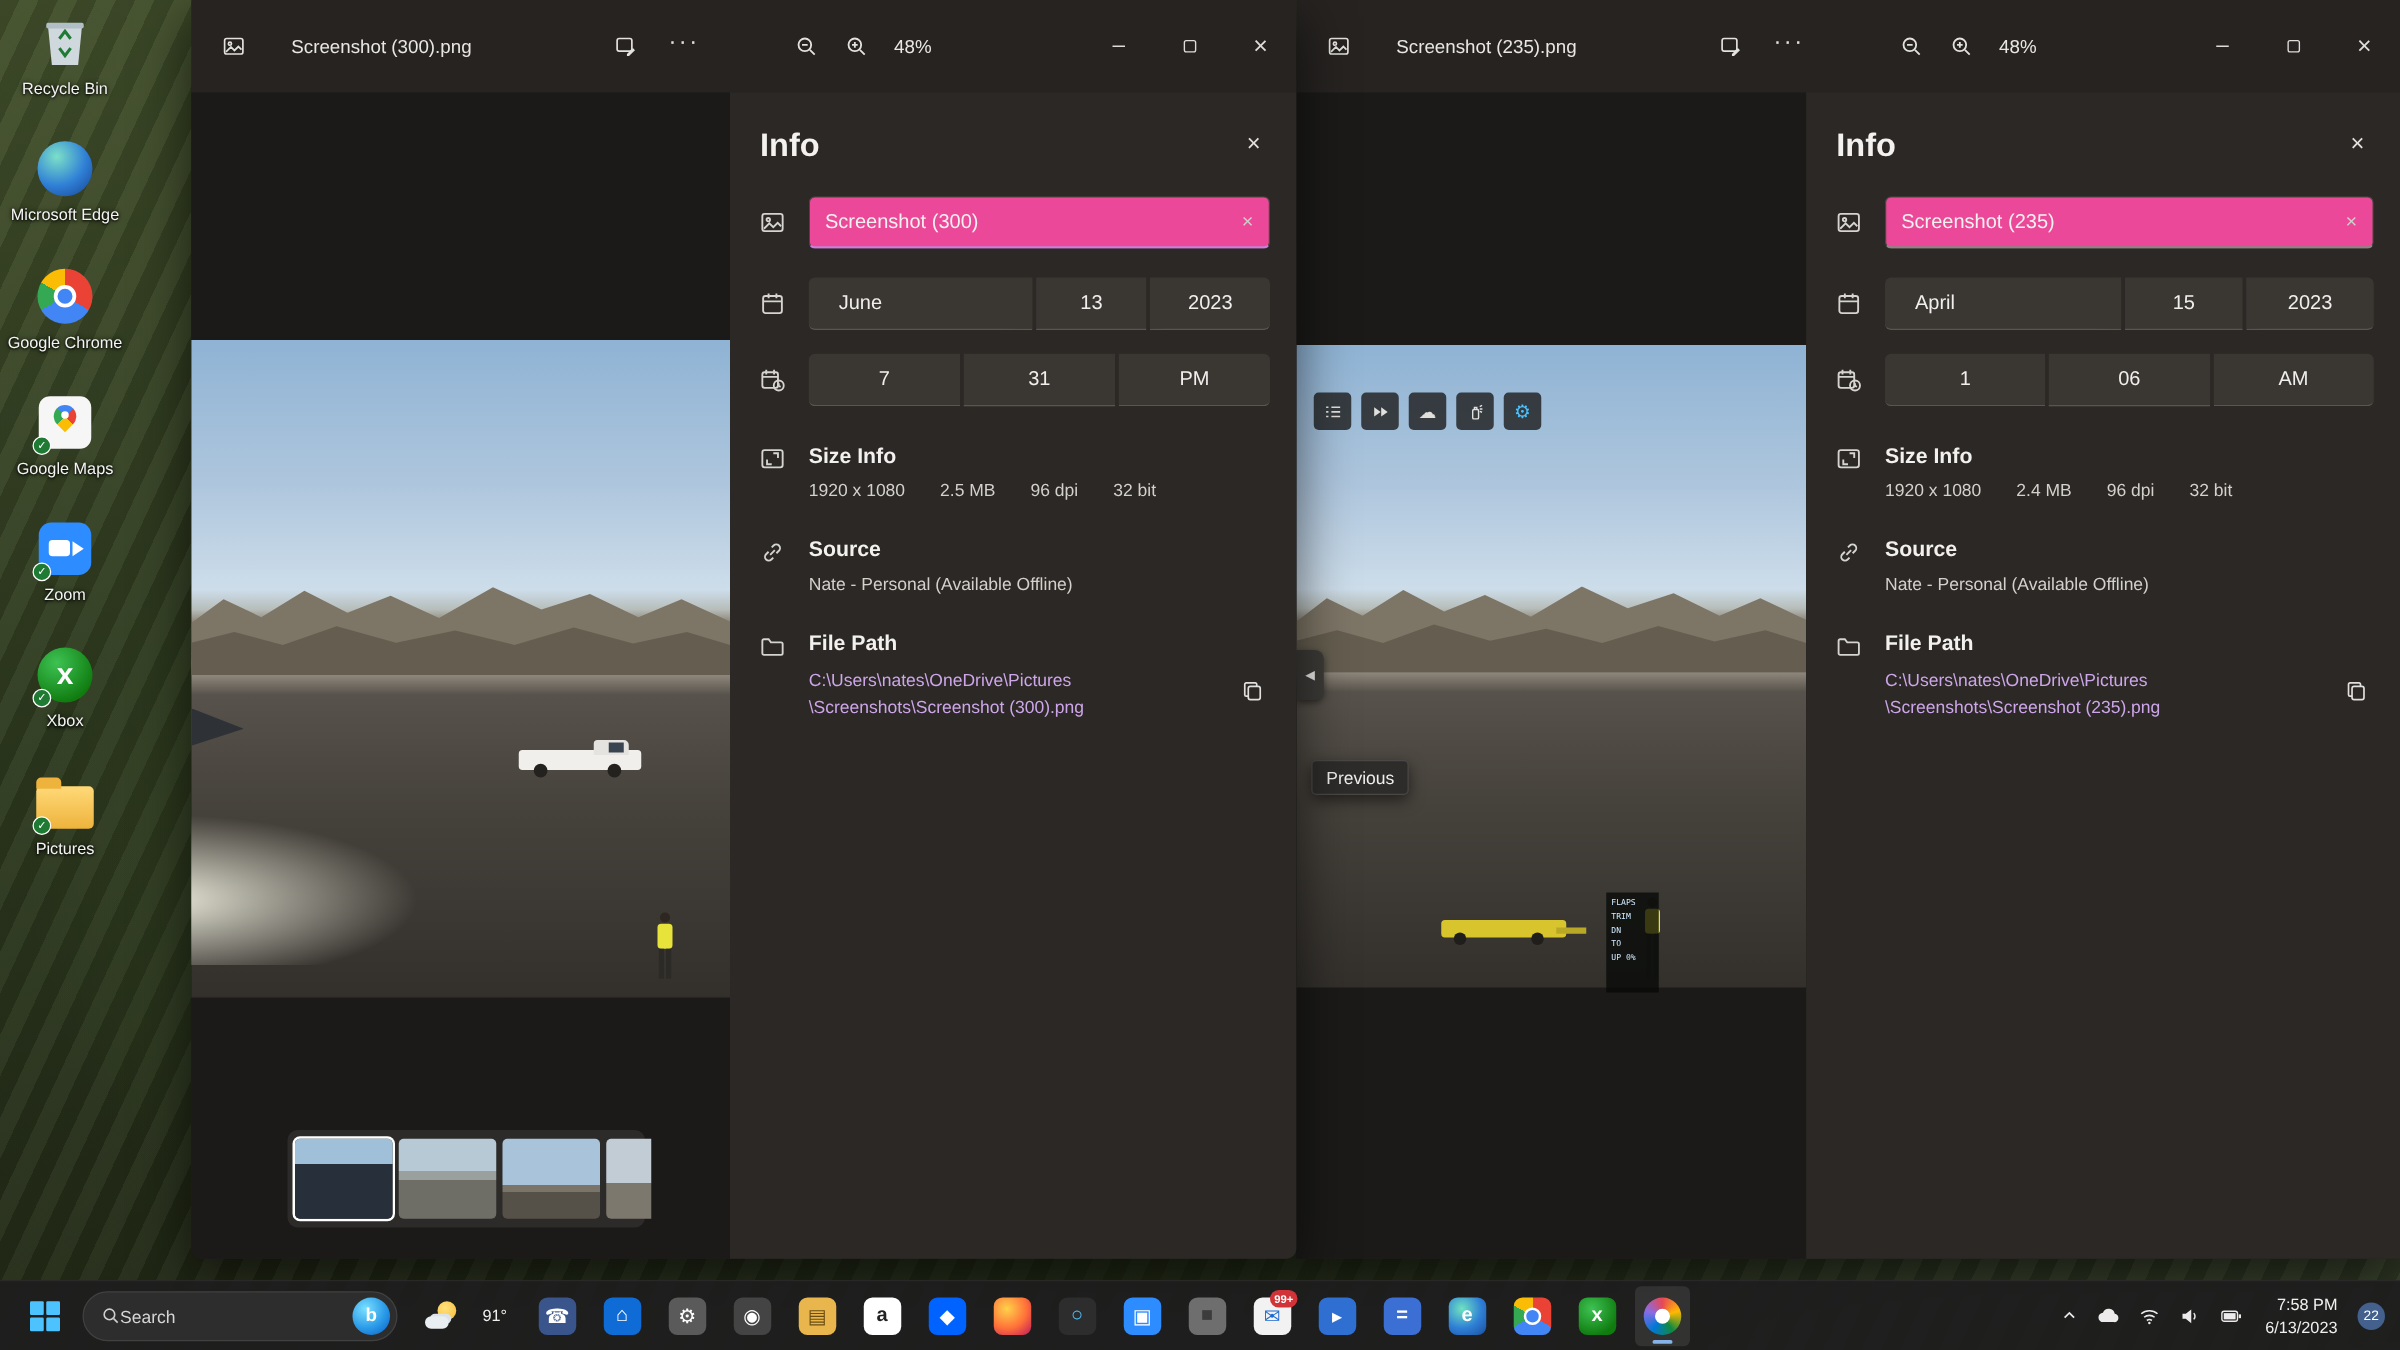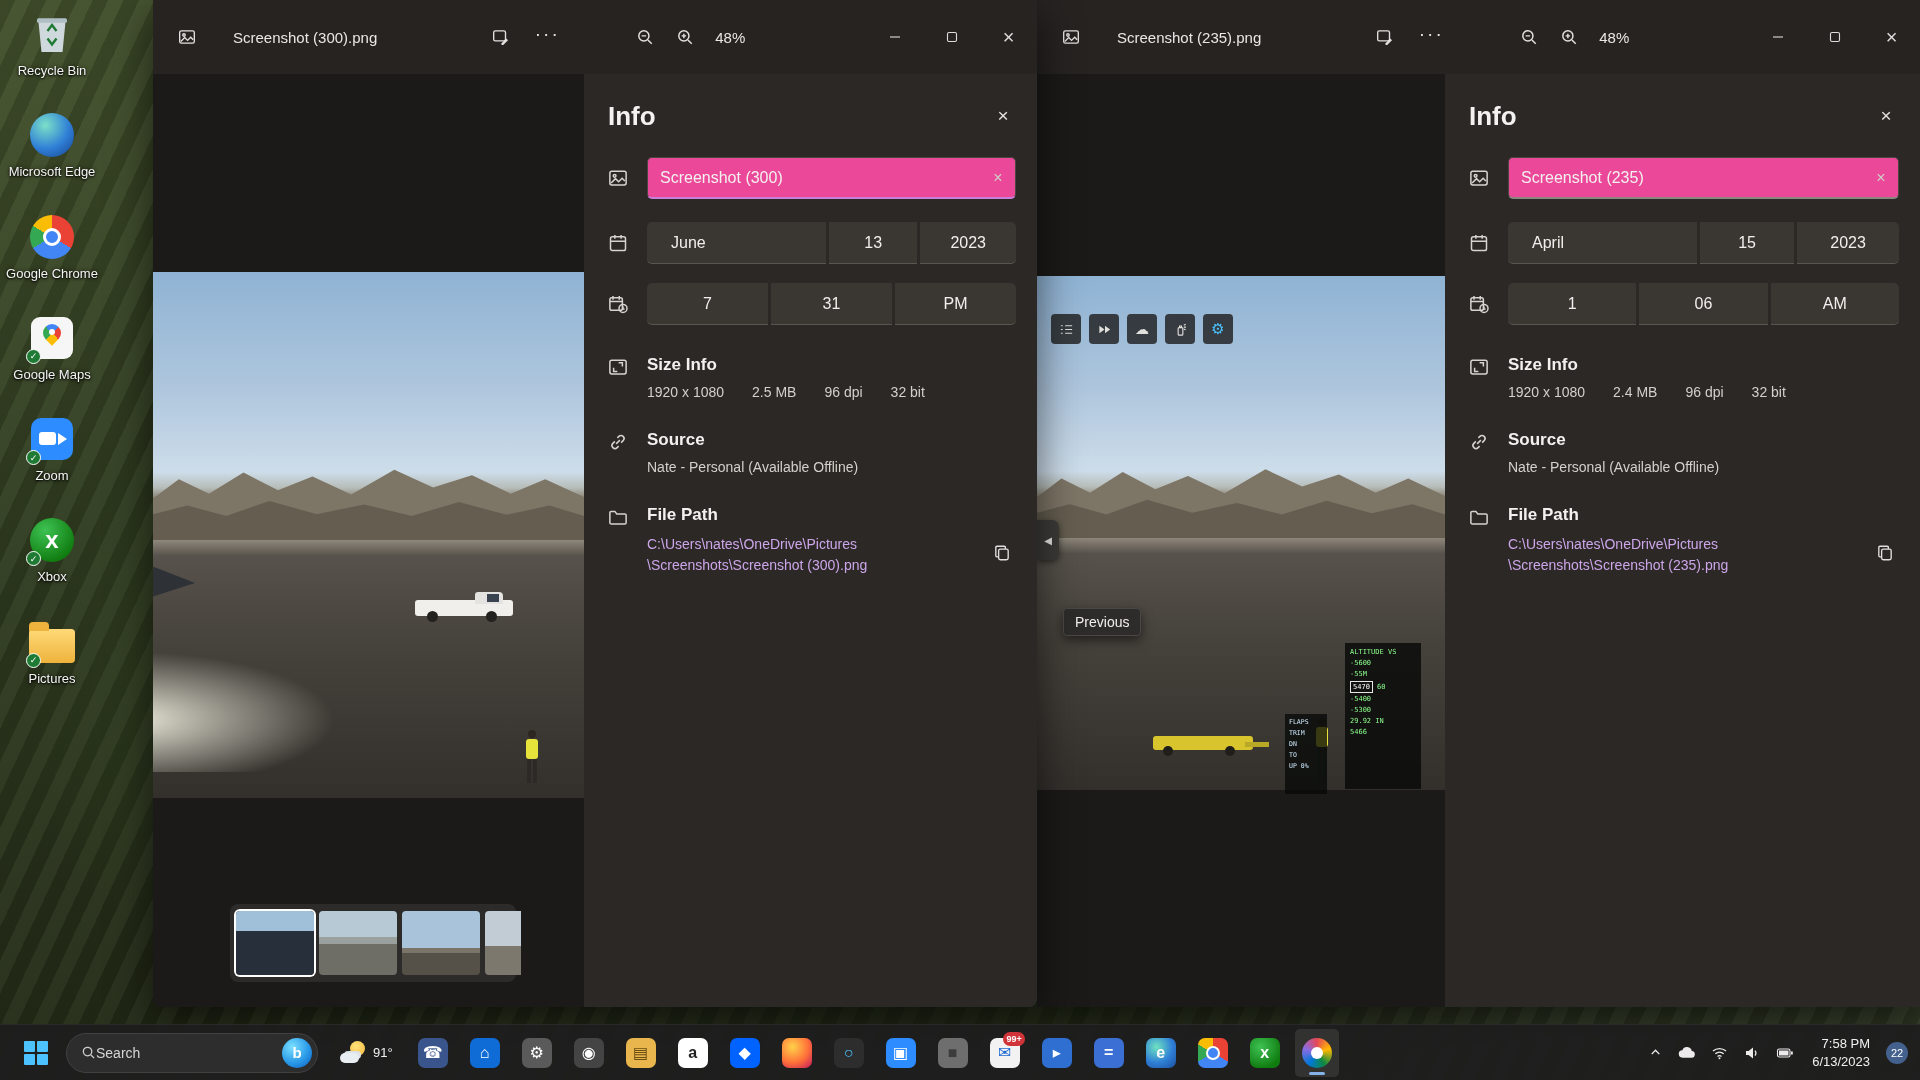--- a/index.html
+++ b/index.html
@@ -124,21 +124,21 @@
   .th4 { width:36px; border-radius:4px 0 0 4px; background:linear-gradient(180deg,#c2ccd4 0 55%,#7d786e 55% 100%); }
 
   
   .ov-toolbar { position:absolute; left:14px; top:240px; display:flex; gap:8px; }
   .ov-btn { width:30px; height:30px; border-radius:4px; background:rgba(28,27,26,.8);
             display:flex; align-items:center; justify-content:center; color:#e2e0dd; font-size:14px; }
   .ov-gear { color:#4cc2ff; font-size:15px; }
   .prev-btn { position:absolute; left:0; top:446px; width:22px; height:40px; background:#3d3b38;
               border-radius:0 7px 7px 0; display:flex; align-items:center; justify-content:center;
               color:#eceae8; font-size:10px; box-shadow:0 2px 6px rgba(0,0,0,.5); }
-  .prev-tip { position:absolute; left:26px; top:534px; background:#2e2c2a; border:1px solid #4a4846;
+  .prev-tip { position:absolute; left:12px; top:534px; background:#2e2c2a; border:1px solid #4a4846;
               border-radius:4px; padding:5px 11px; font-size:14px; color:#f1efed;
               box-shadow:0 4px 12px rgba(0,0,0,.55); }
 
   
   .info-panel { position:absolute; top:74px; bottom:0; right:0; background:#2b2825; border-radius:0 0 8px 0; }
   .pwin-left  .info-panel { left:431px; }
   .pwin-right .info-panel { left:408px; border-radius:0; }
   .ip-head { display:flex; align-items:center; justify-content:space-between; padding:24px 16px 0 24px; }
   .ip-title { font-size:26px; font-weight:600; color:#f4f2f0; }
   .ip-close { width:36px; height:36px; font-size:19px; }
@@ -176,21 +176,21 @@
              padding:0 12px 0 16px; z-index:100; }
   .start-btn { width:40px; height:40px; display:flex; align-items:center; justify-content:center; border-radius:5px; }
   .win-logo { display:grid; grid-template-columns:11px 11px; grid-template-rows:11px 11px; gap:2px; }
   .win-logo span { background:#4cc2ff; border-radius:1px; }
   .search-pill { margin-left:10px; width:252px; height:40px; border-radius:20px; background:#2d2d2d;
                  border:1px solid #414141; display:flex; align-items:center; padding:0 5px 0 14px; }
   .search-pill .s-label { font-size:14px; color:#d6d6d6; flex:1; }
   .bing-ball { width:30px; height:30px; border-radius:50%; display:flex; align-items:center; justify-content:center;
                background:radial-gradient(circle at 35% 30%, #7be0ff, #2a9ae8 55%, #0a5bbf);
                font-weight:bold; font-size:15px; color:#fff; }
-  .weather { display:flex; align-items:center; gap:7px; margin-left:14px; padding:4px 8px; border-radius:5px; }
+  .weather { display:flex; align-items:center; gap:20px; margin-left:14px; padding:4px 8px; border-radius:5px; }
   .wx { position:relative; width:26px; height:24px; }
   .wx::before { content:""; position:absolute; right:1px; top:0; width:15px; height:15px; border-radius:50%;
                 background:radial-gradient(circle at 40% 35%, #ffe27a, #f6b93d); }
   .wx::after { content:""; position:absolute; left:0; bottom:2px; width:19px; height:10px; border-radius:6px;
                background:#e8eef2; box-shadow:3px -3px 0 -1px #dbe3e9; }
   .weather .temp { font-size:13px; color:#f0f0f0; }
   .tb-apps { display:flex; align-items:center; gap:8px; margin-left:10px; }
   .tb-icon { position:relative; width:44px; height:48px; display:flex; align-items:center; justify-content:center;
              border-radius:5px; }
   .tb-icon.active { background:rgba(255,255,255,.09); }
@@ -325,30 +325,20 @@
       <div class="person p-right">
           <span class="vest"></span>
           <span class="legs"></span>
         </div>
       <div class="flaps">
         <div>FLAPS TRIM</div>
         <div>DN</div>
         <div>TO</div>
         <div>UP 0%</div>
       </div>
-      <div class="hud">
-        <div>ALTITUDE VS</div>
-        <div>-5600</div>
-        <div>-55M</div>
-        <div><span class="hud-box">5470</span> <span>60</span></div>
-        <div>-5400</div>
-        <div>-5300</div>
-        <div>29.92 IN</div>
-        <div>5466</div>
-      </div>
     </div>
     <div class="ov-toolbar">
       <div class="ov-btn">
         <svg width="15" height="15" viewBox="0 0 16 16" stroke="currentColor" stroke-width="1.3" fill="none">
             <path d="M2 4h2M6.5 4H14M2 8h2M6.5 8H14M2 12h2M6.5 12H14"></path>
           </svg>
       </div>
       <div class="ov-btn">
         <svg width="15" height="15" viewBox="0 0 16 16" fill="currentColor">
             <path d="M2.5 4v8l5.5-4z"></path>

